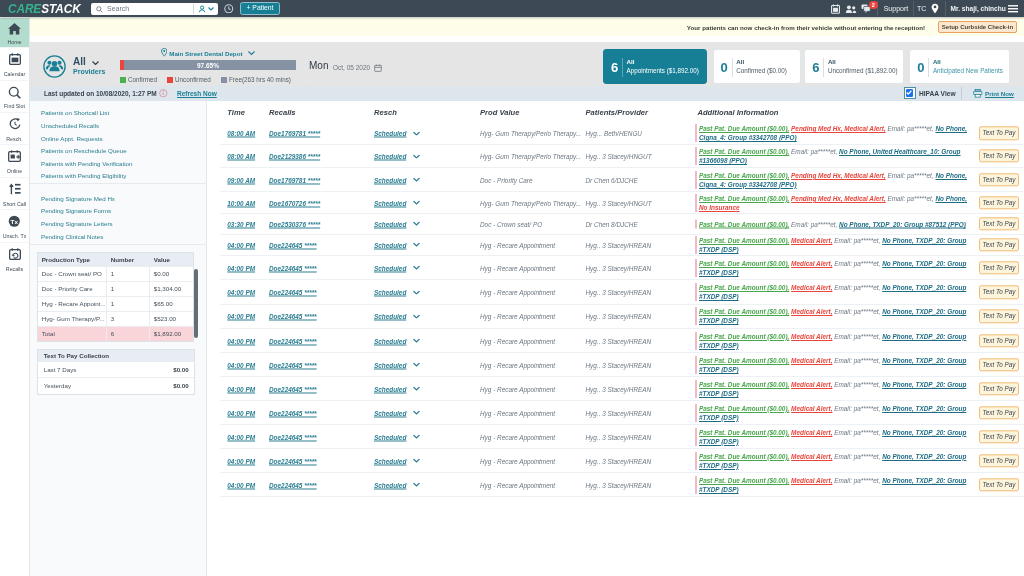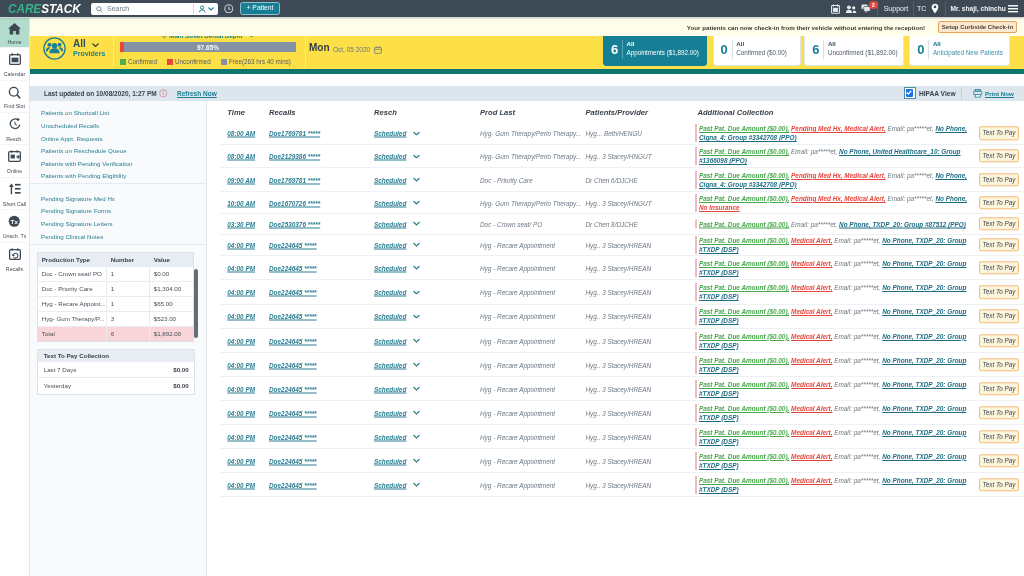--- a/index.html
+++ b/index.html
@@ -37,36 +37,36 @@
 
 
 #ybar { position:absolute; left:30px; top:17.5px; width:994px; height:18.5px;
   background:#fdfdea; z-index:10; }
 #ybar .msg { position:absolute; right:99px; top:6px; font-size:6.2px; font-weight:bold; color:#3a3a32; }
 #ybtn { position:absolute; right:7px; top:3px; width:79px; height:12.5px; background:#fbe7d0;
   border:1px solid #e8a25e; border-radius:2px; font-size:6px; font-weight:bold; color:#4a443a;
   text-align:center; line-height:11px; white-space:nowrap; }
 
 
-#whead { position:absolute; left:30px; top:24px; width:994px; height:49.5px; background:#fde047;
-  border-bottom:5px solid #0f766e; }
+#whead { position:absolute; left:30px; top:42px; width:994px; height:49.5px; background:#e5e5e5;
+  border-bottom:2px solid #0f766e; }
 .vsep { position:absolute; width:1px; background:#e3e8ec; }
 #provcircle { position:absolute; left:12.8px; top:12.8px; width:23px; height:23px; }
 #alltxt { position:absolute; left:43px; top:14px; font-size:10px; font-weight:bold; color:#2e5062; }
 #provtxt { position:absolute; left:43px; top:26px; font-size:7px; font-weight:bold; color:#1b7f95; }
 #locrow { position:absolute; left:78px; top:5px; width:200px; text-align:center;
   font-size:6.2px; font-weight:bold; color:#1b7f95; }
 #pbar { position:absolute; left:90px; top:18px; width:176px; height:9.5px;
   background:#8592a4; }
 #pbar .red { position:absolute; left:0; top:0; width:4px; height:9.5px; background:#e8453c; }
 #pbar .pct { position:absolute; width:100%; text-align:center; top:1.5px; font-size:6.5px;
   font-weight:bold; color:#fff; }
 .legend { position:absolute; top:34px; font-size:6.3px; color:#515c66; }
 .sq { display:inline-block; width:6px; height:6px; margin-right:2px; position:relative; top:0.5px; }
-#datemon { position:absolute; left:279px; top:17.5px; font-size:10px; font-weight:bold; color:#323a45; }
+#datemon { position:absolute; left:279px; top:17.5px; font-size:10px; font-weight:normal; color:#323a45; }
 #dateoct { position:absolute; left:303px; top:20px; font-size:6.5px; color:#6b7680; }
 
 .card { position:absolute; top:7px; height:35px; background:#fff;
   border:1px solid #dfe5e9; border-radius:3px; }
 .card .num { position:absolute; left:0; top:0; width:21px; height:35px; font-size:13px;
   font-weight:bold; text-align:center; line-height:35px; color:#1b7f95; }
 .card .csep { position:absolute; left:18px; top:8px; width:1px; height:19px; background:#d9e0e5; }
 .card .l1 { position:absolute; left:22.5px; top:7.5px; font-size:6.2px; font-weight:bold; color:#33505e; }
 .card .l2 { position:absolute; left:22.5px; top:16.5px; font-size:6.3px; color:#4e5a64; white-space:nowrap; }
 #card1 { left:573px; width:103.5px; background:#177f95; border-color:#177f95; }
@@ -432,23 +432,23 @@
   <div id="ttp">
     <div class="hd">Text To Pay Collection</div>
     <div class="rw"><span style="padding-left:6px;">Last 7 Days</span><b>$0.00</b></div>
     <div class="rw" style="border-bottom:none;"><span style="padding-left:6px;">Yesterday</span><b>$0.00</b></div>
   </div>
 </div>
     <div id="mtable">
   <div class="mhead" style="left:7.3px;">Time</div>
   <div class="mhead" style="left:49px;">Recalls</div>
   <div class="mhead" style="left:154px;">Resch</div>
-  <div class="mhead" style="left:260px;">Prod Last</div>
+  <div class="mhead" style="left:260px;">Prod Value</div>
   <div class="mhead" style="left:365.5px;">Patients/Provider</div>
-  <div class="mhead" style="left:477.5px;">Additional Collection</div>
+  <div class="mhead" style="left:477.5px;">Additional Information</div>
   <div class="mrow" style="top:22px;height:21.8px;">
     <span class="ct time">08:00 AM</span>
     <span class="ct pat">Doe1769781 *****</span>
     <span class="ct sch"><u>Scheduled</u><svg width="7" height="4.5" viewBox="0 0 7 4.5" style="margin-left:4px;">
             <path d="M0.5 0.5 L3.5 3.5 L6.5 0.5" fill="none" stroke="#2a7e92" stroke-width="1.2"></path>
           </svg></span>
     <span class="ct prod">Hyg- Gum Therapy/Perio Therapy...</span>
     <span class="ct oper">Hyg... Beth/HENGU</span>
     <span class="ainfo"><span class="g">Past Pat. Due Amount ($0.00),</span> <span class="r">Pending Med Hx, Medical Alert,</span> <span class="gy">Email: pa*****et,</span> <span class="b">No Phone,</span><br><span class="b">Cigna_4: Group #3342708 (PPO)</span></span>
     <span class="ttpb">Text To Pay</span>

